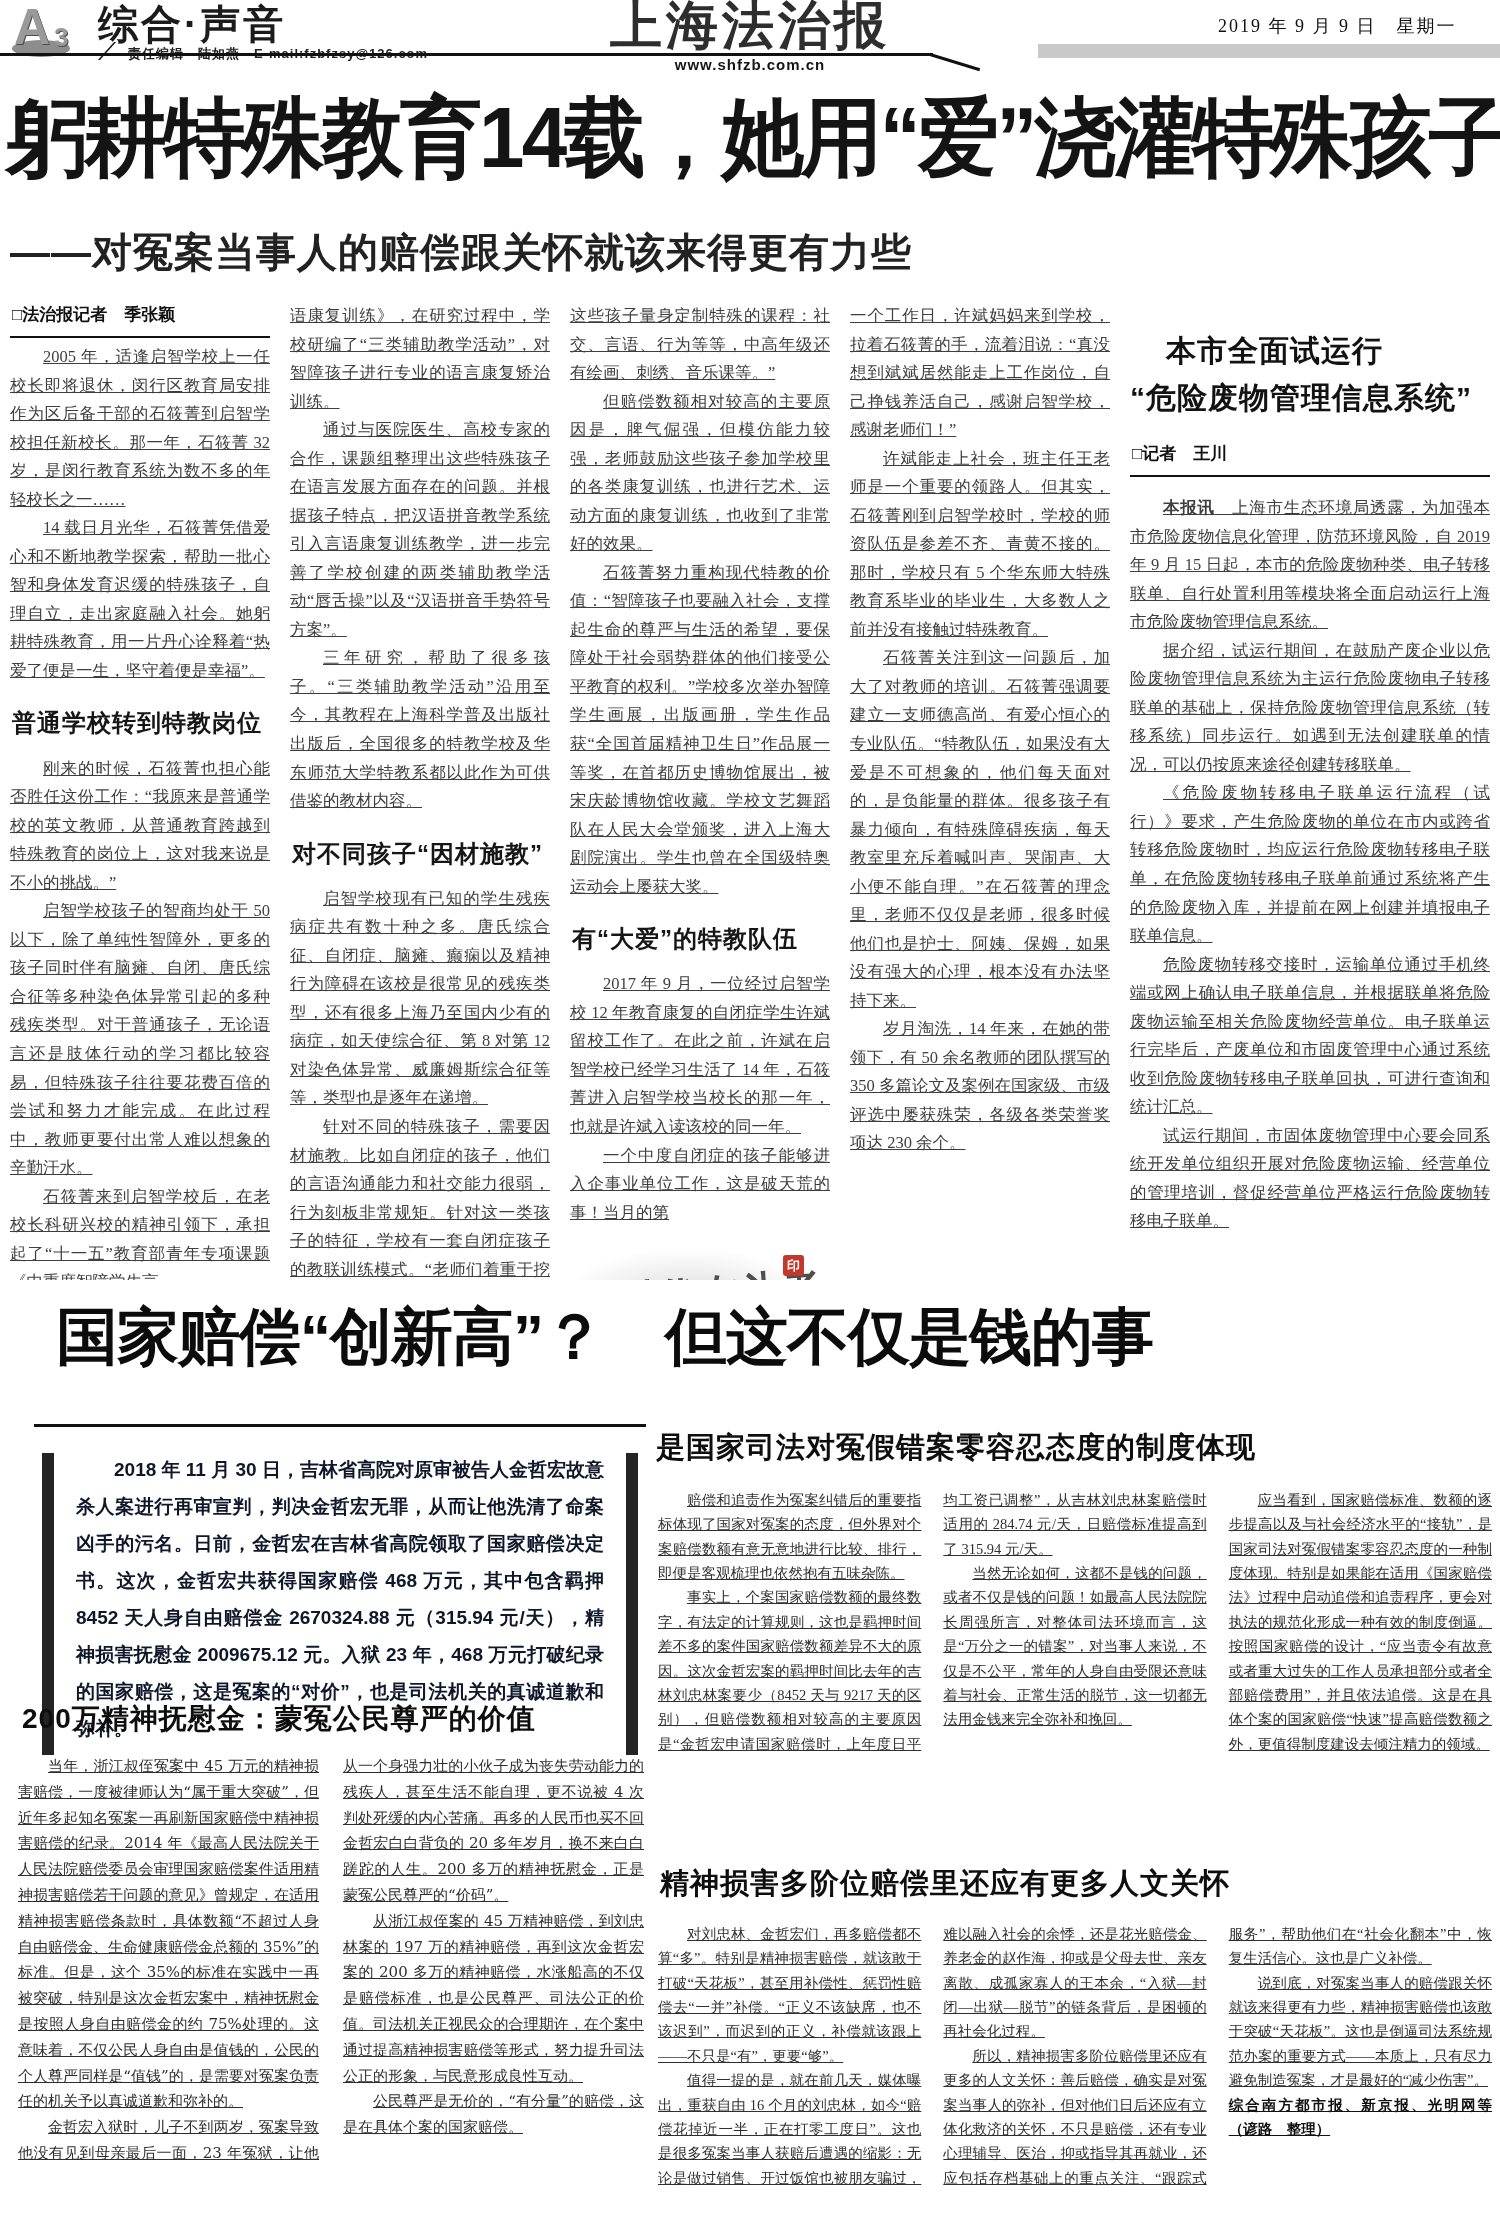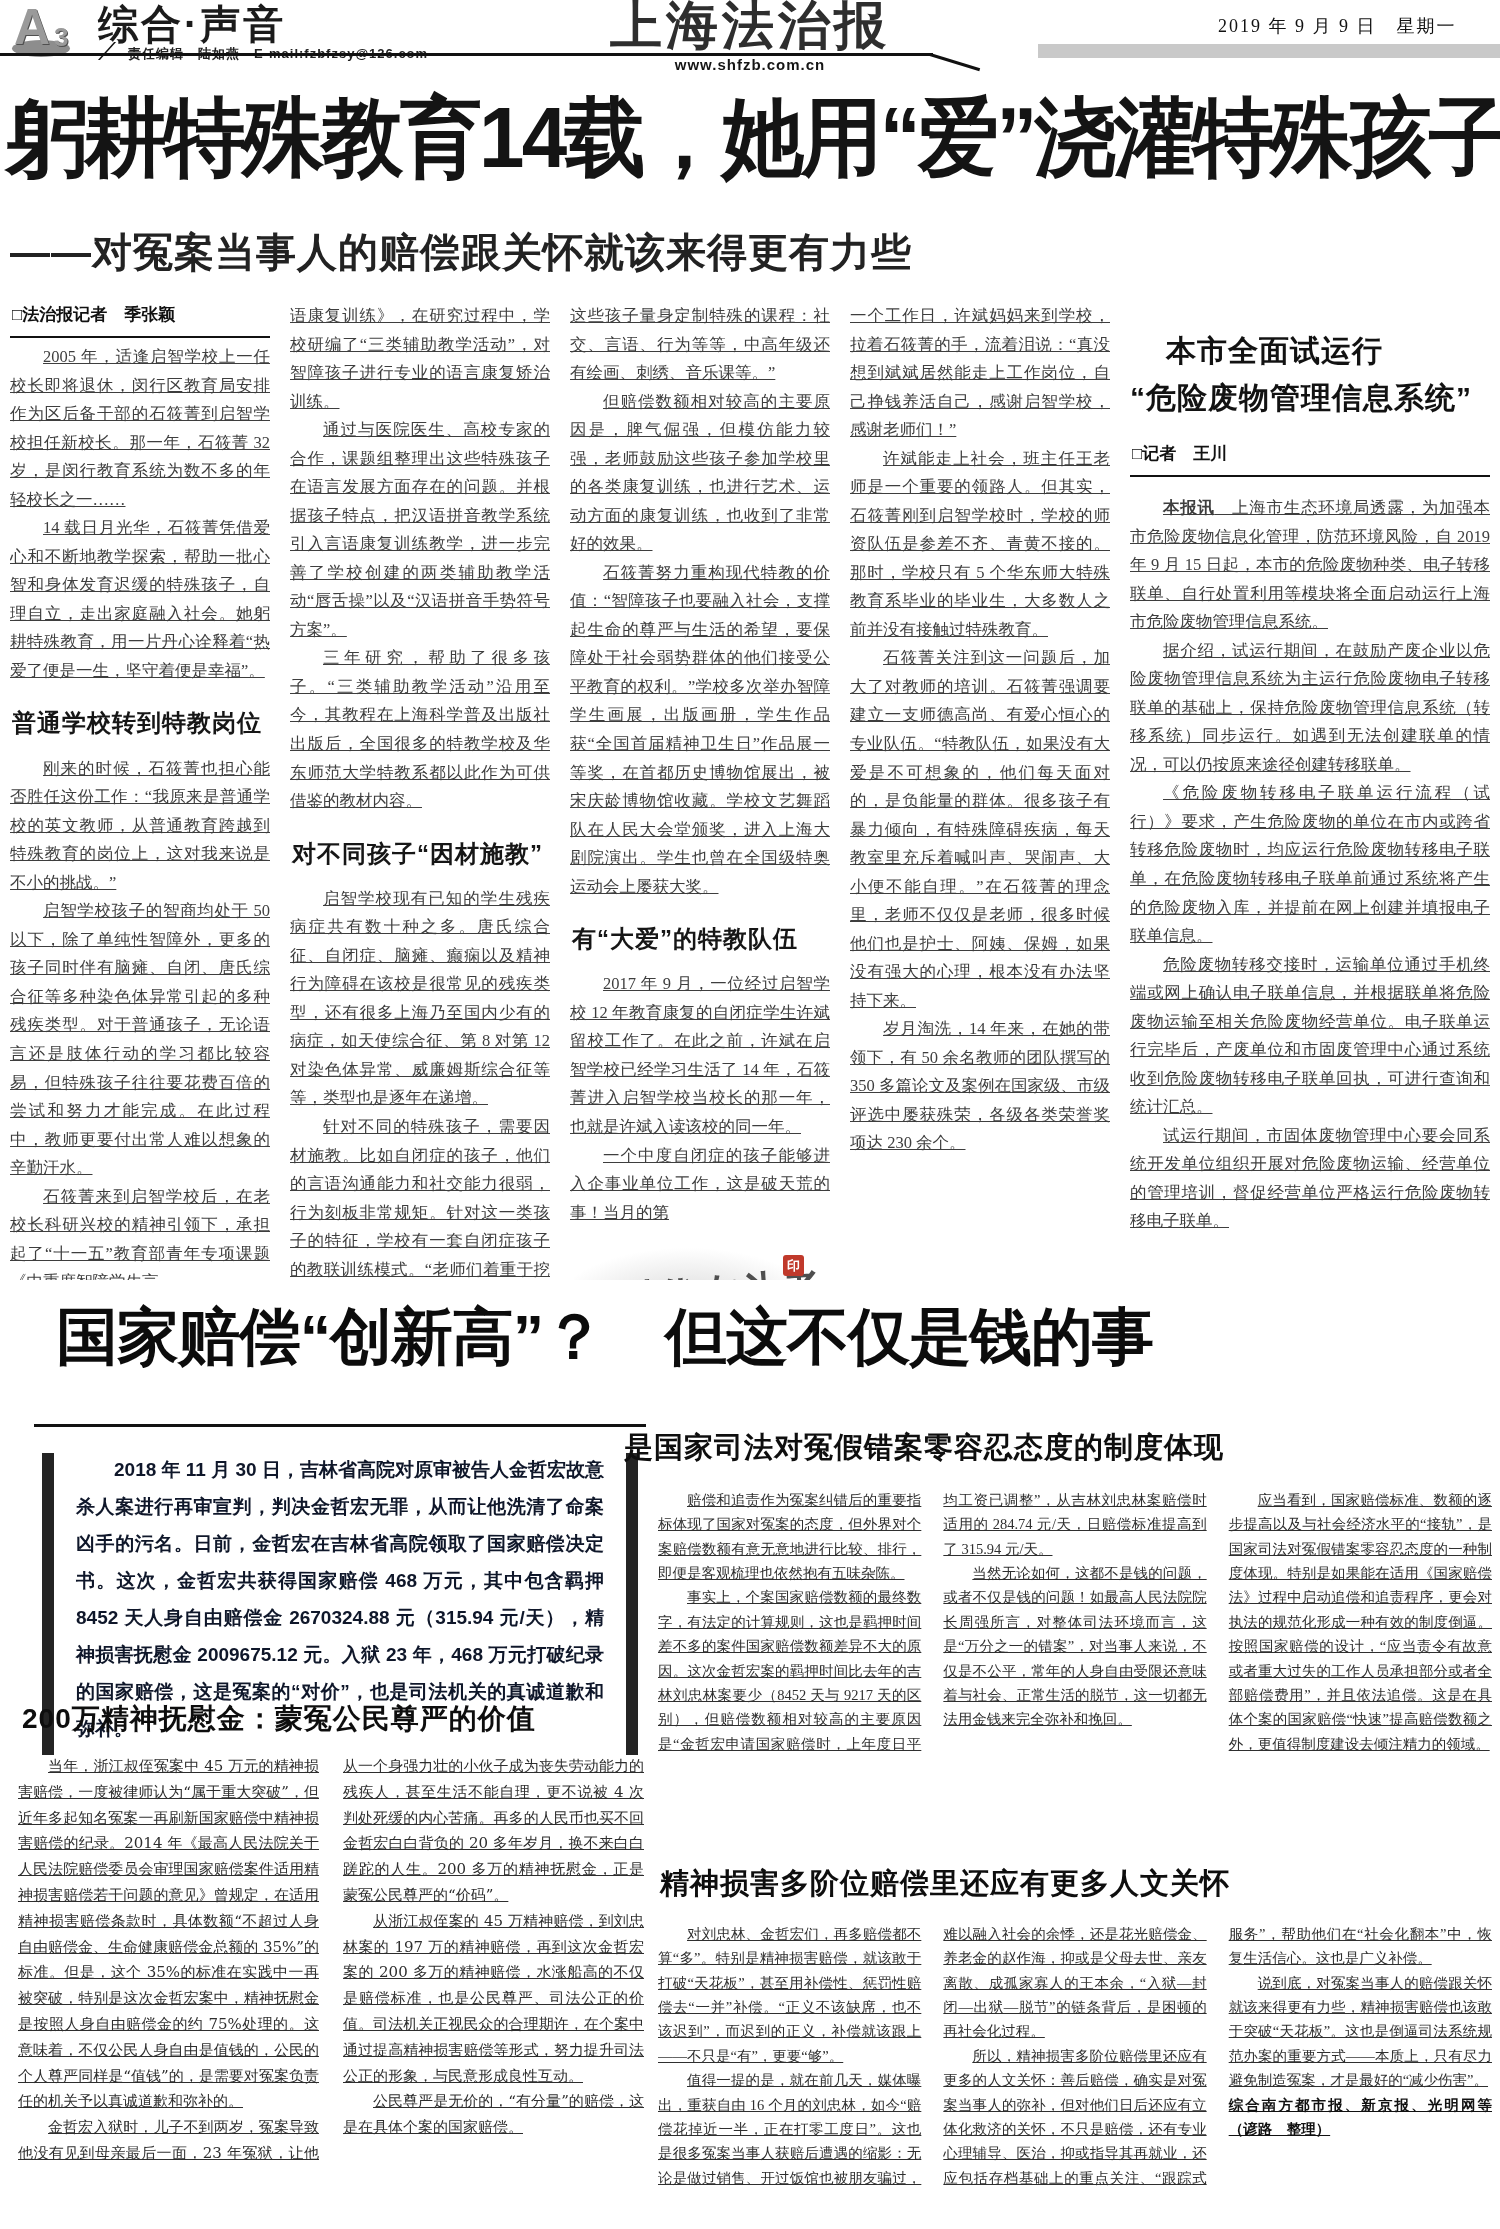--- a/index.html
+++ b/index.html
@@ -45,21 +45,21 @@
   .lead-label { font-weight:700; font-family:"Liberation Sans",sans-serif; }
   
   .feature-headline { position:absolute; left:56px; top:1298px; font:900 62px/1.25 "Liberation Sans",sans-serif; color:#0c0c0c; letter-spacing:-1px; white-space:nowrap; }
   .feature-box { position:absolute; left:34px; top:1424px; width:612px; box-sizing:border-box; border-top:3px solid #111; padding:24px 42px 20px 42px; }
   .feature-box::before { content:""; position:absolute; left:8px; top:26px; bottom:12px; width:12px; background:#242424; }
   .feature-box::after { content:""; position:absolute; right:8px; top:26px; bottom:12px; width:12px; background:#242424; }
   .box-text { margin:0; font:700 19px/1.95 "Liberation Sans",sans-serif; color:#0f172a; text-align:justify; text-indent:2em; }
   .left-heading { position:absolute; left:22px; top:1702px; font:900 28px/1.2 "Liberation Sans",sans-serif; color:#0e0e0e; letter-spacing:1px; }
   .left-cols { position:absolute; left:18px; top:1754px; width:626px; height:464px; column-count:2; column-gap:24px; overflow:hidden; }
   .left-cols .body-p { font-size:15px; line-height:1.72; color:#2e2e2e; font-family:"DejaVu Serif",serif; }
-  .right1-heading { position:absolute; left:624px; top:1430px; font:900 29px/1.2 "Liberation Sans",sans-serif; color:#0e0e0e; letter-spacing:1px; }
+  .right1-heading { position:absolute; left:656px; top:1430px; font:900 29px/1.2 "Liberation Sans",sans-serif; color:#0e0e0e; letter-spacing:1px; }
   .right1-cols { position:absolute; left:658px; top:1488px; width:834px; height:352px; column-count:3; column-gap:22px; overflow:hidden; }
   .right2-heading { position:absolute; left:660px; top:1866px; font:900 29px/1.2 "Liberation Sans",sans-serif; color:#0e0e0e; letter-spacing:1px; }
   .right2-cols { position:absolute; left:658px; top:1922px; width:834px; height:296px; column-count:3; column-gap:22px; overflow:hidden; }
   .right1-cols .body-p, .right2-cols .body-p { font-size:14.5px; line-height:1.68; color:#2f2f2f; }
   .body-p.attr { font-weight:700; font-family:"Liberation Sans",sans-serif; text-indent:0; color:#111; }
 </style>
 </head>
 <body>
 
 <div class="page">

